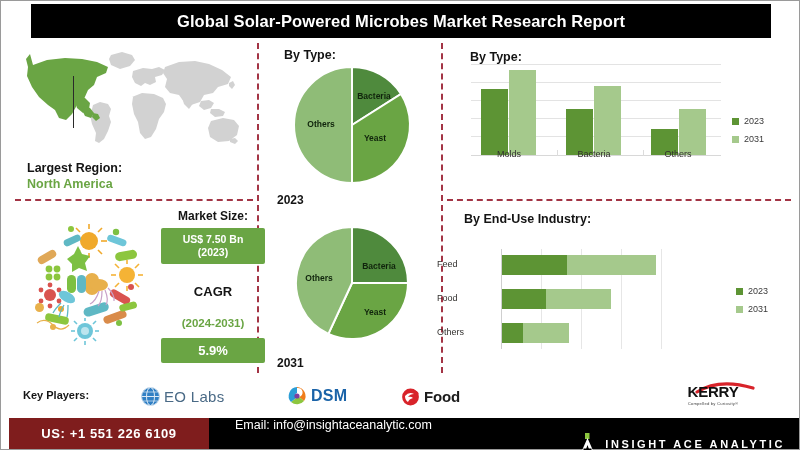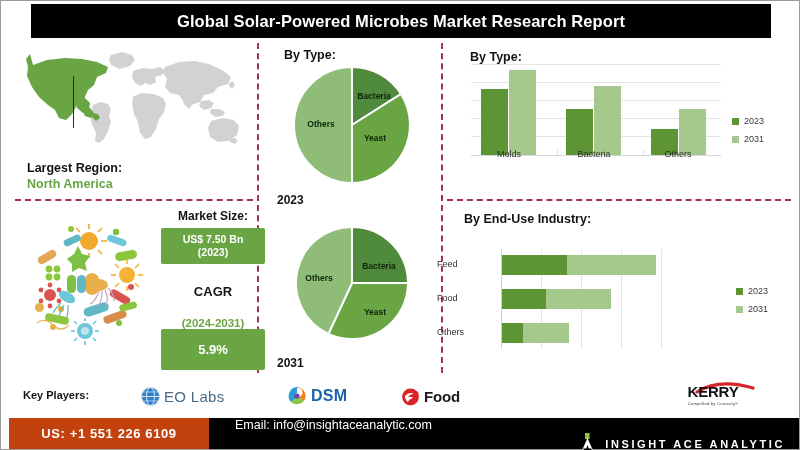--- a/index.html
+++ b/index.html
@@ -55,21 +55,21 @@
   .ms-title { font-size: 12px; font-weight: bold; color: #141414; }
   .green-box {
     background: #6aa544; color: #fff; font-weight: bold;
     border-radius: 2px; padding: 5px 2px; line-height: 1.25;
     font-size: 10.5px; margin-top: 5px;
   }
   .cagr-title { font-size: 13px; font-weight: bold; color: #141414; margin-top: 20px; }
   .cagr-range { font-size: 11.5px; font-weight: bold; color: #6aa544; margin-top: 18px; }
   .cagr-box {
     background: #6aa544; color: #fff; font-weight: bold; border-radius: 2px;
-    padding: 13px 2px; font-size: 13px; margin-top: 0;
+    padding: 5px 2px; font-size: 13px; margin-top: 9px;
   }
 
   
   .sect-label { font-size: 12.5px; font-weight: bold; color: #141414; margin-left: 17px; }
   .pie-year { font-size: 12px; font-weight: bold; color: #141414; }
   .pie-wrap { position: absolute; }
   .pie-wrap svg { display: block; }
   .slice-label {
     font-family: "Liberation Sans", sans-serif;
     font-size: 8.5px; font-weight: bold; fill: #10240c;
@@ -114,21 +114,21 @@
   .logo-angel-text { font-size: 15px; font-weight: bold; color: #1c1c1c; letter-spacing: -.2px; }
   .logo-kerry { text-align: center; }
   .logo-kerry-text { font-size: 16px; font-weight: bold; color: #1d5a73; letter-spacing: .5px; font-style: italic; }
   .logo-kemin { text-align: center; position: relative; }
   .logo-kemin-text { font-size: 15px; font-weight: bold; color: #111; letter-spacing: -.2px; }
   .logo-kemin-tag { font-size: 4.2px; color: #444; letter-spacing: .2px; margin-top: 1px; }
 
   
   .phone-bar {
     position: absolute; left: 8px; top: 417px; width: 200px; height: 31px;
-    background: #c2410c; display: flex; align-items: center; justify-content: center;
+    background: #7f1d1d; display: flex; align-items: center; justify-content: center;
   }
   .phone-text { color: #fff; font-weight: bold; font-size: 13px; letter-spacing: .6px; }
   .email-bar {
     position: absolute; left: 208px; top: 417px; width: 590px; height: 31px;
     background: #000; display: flex; align-items: flex-start;
   }
   .email-text { color: #fff; font-size: 12.5px; margin-left: 26px; }
   .brand {
     position: absolute; right: 14px; top: 432px;
     display: flex; align-items: center; gap: 9px;

